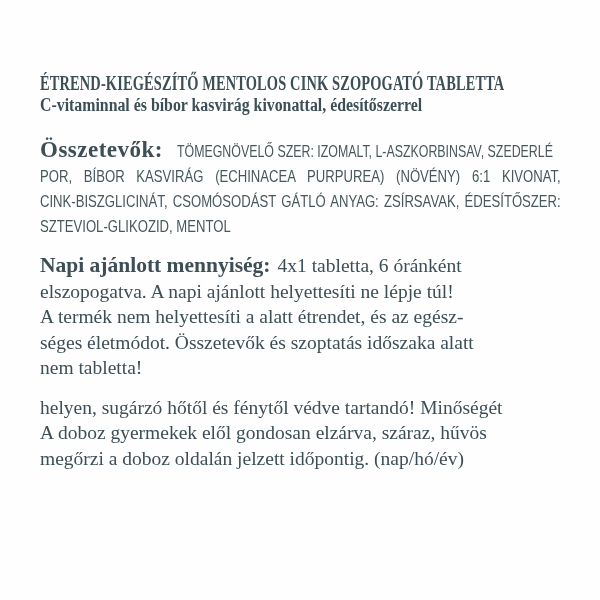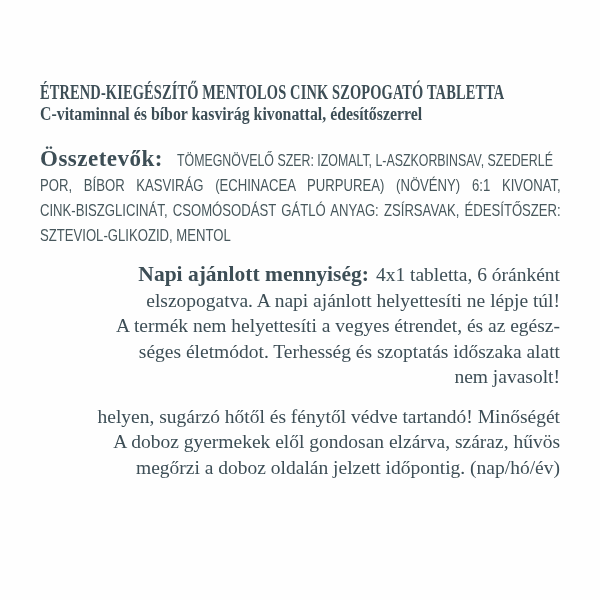--- a/index.html
+++ b/index.html
@@ -8,23 +8,22 @@
   }
   body {
     width: 600px;
     height: 600px;
     background: #fefefe;
     overflow: hidden;
     font-family: "Liberation Serif", serif;
     color: #3d4e56;
   }
   .label-sheet {
-    padding: 34px 40px 0 40px;
+    padding: 72px 40px 0 40px;
     width: 520px;
-    margin-top: 47px;
   }
   
   .title-line {
     white-space: nowrap;
     transform: scaleX(0.72);
     transform-origin: 0 50%;
     font-weight: bold;
     font-size: 20px;
     line-height: 22px;
     letter-spacing: 0.2px;
@@ -72,21 +71,20 @@
     text-align: justify;
     text-align-last: justify;
   }
   .ing-line.last {
     text-align-last: left;
   }
   
   .para {
     margin-top: 14px;
     font-size: 19.5px;
-    text-align: right;
   }
   .para .line {
     line-height: 25.5px;
     white-space: nowrap;
   }
   .lead {
     font-weight: bold;
     font-size: 21.5px;
     margin-right: 7px;
   }
@@ -109,23 +107,23 @@
     <div class="ing-line sans">POR, BÍBOR KASVIRÁG (ECHINACEA PURPUREA) (NÖVÉNY) 6:1 KIVONAT,</div>
     <div class="ing-line sans">CINK-BISZGLICINÁT, CSOMÓSODÁST GÁTLÓ ANYAG: ZSÍRSAVAK, ÉDESÍTŐSZER:</div>
     <div class="ing-line sans last">SZTEVIOL-GLIKOZID, MENTOL</div>
   </div>
 
   <div class="para">
     <div class="line">
       <span class="lead">Napi ajánlott mennyiség:</span><span>4x1 tabletta, 6 óránként</span>
     </div>
     <div class="line">elszopogatva. A napi ajánlott helyettesíti ne lépje túl!</div>
-    <div class="line">A termék nem helyettesíti a vegyes étrendet, és az egész-</div>
-    <div class="line">séges életmódot. Terhesség és szoptatás időszaka alatt</div>
-    <div class="line">nem javasolt!</div>
+    <div class="line">A termék nem helyettesíti a alatt étrendet, és az egész-</div>
+    <div class="line">séges életmódot. Összetevők és szoptatás időszaka alatt</div>
+    <div class="line">nem tabletta!</div>
   </div>
 
   <div class="para">
     <div class="line">helyen, sugárzó hőtől és fénytől védve tartandó! Minőségét</div>
     <div class="line">A doboz gyermekek elől gondosan elzárva, száraz, hűvös</div>
     <div class="line">
       <span>megőrzi a doboz oldalán jelzett időpontig.</span>
       <span class="italic">(nap/hó/év)</span>
     </div>
   </div>

